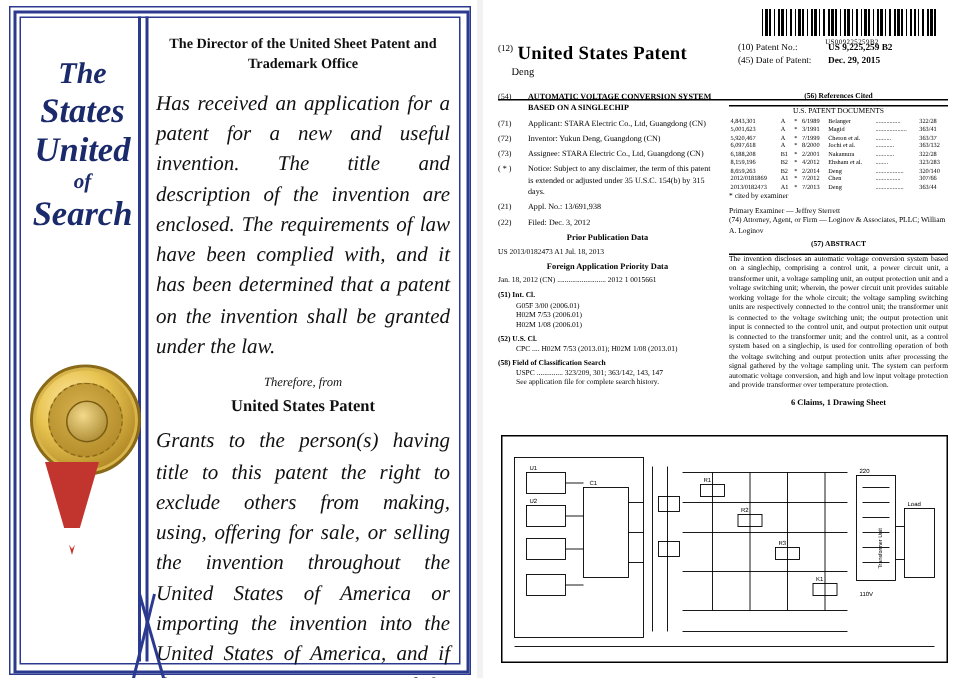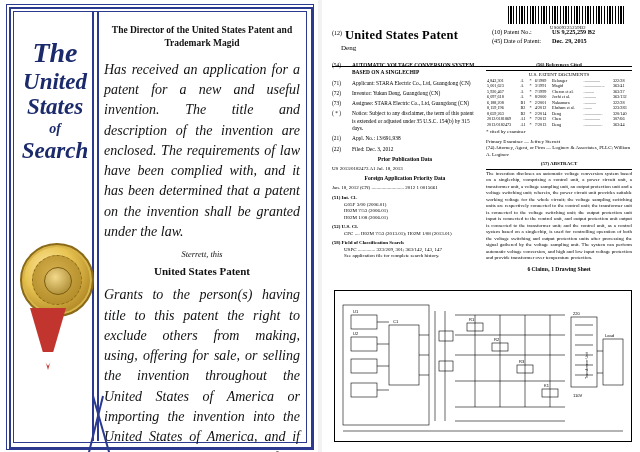--- a/index.html
+++ b/index.html
@@ -44,21 +44,21 @@
     line-height:0.95;
   }
   .usa-word div{
     font-size:23px;
     font-style:italic;
     font-weight:700;
     letter-spacing:0px;
     margin-bottom:4px;
   }
   .usa-word div.small{font-size:14px;}
-  .usa-word div.big{font-size:28px;}
+  .usa-word div.big{font-size:20px;}
 
   
   .seal{
     position:absolute;left:20px;top:243px;width:70px;height:70px;
     border-radius:50%;
     background:
       radial-gradient(circle at 38% 34%, #ffe9a8 0%, #e8c451 38%, #b9902c 70%, #8a6a18 100%);
     border:2px solid #8a6a18;
     box-shadow:0 0 0 2px #d8b54a inset;
   }
@@ -193,37 +193,37 @@
 
   <div class="cert">
     <div class="cert-border"></div>
     <div class="cert-border2"></div>
     <div class="cert-inner-line"></div>
     <div class="band b1"></div>
     <div class="band b2"></div>
 
     <div class="usa-word">
       <div class="big">The</div>
+      <div>States</div>
       <div>United</div>
-      <div>States</div>
       <div class="small">of</div>
       <div>Search</div>
     </div>
 
     <div class="seal">
       <div class="seal-inner"></div>
       <div class="seal-core"></div>
     </div>
     <div class="ribbon"></div>
     <div class="ribbon-notch"></div>
 
     <div class="cert-body">
-      <div class="cert-h1">The Director of the United States Patent and Trademark Magid</div>
+      <div class="cert-h1">The Director of the United Sheet Patent and Trademark Office</div>
       <div class="cert-p">Has received an application for a patent for a new and useful invention. The title and description of the invention are enclosed. The requirements of law have been complied with, and it has been determined that a patent on the invention shall be granted under the law.</div>
-      <div class="cert-center">Sterrett, this</div>
+      <div class="cert-center">Therefore, from</div>
       <div class="cert-h2">United States Patent</div>
       <div class="cert-p">Grants to the person(s) having title to this patent the right to exclude others from making, using, offering for sale, or selling the invention throughout the United States of America or importing the invention into the United States of America, and if the invention is a process, of the right to exclude others from using, offering for sale or selling throughout the United States of America, or importing into the United States of America, products made by that process, for the term set forth in 35 U.S.C. 154(a)(2) or (c)(1), subject to the payment of maintenance fees as provided by 35 U.S.C. 41(b). See the Maintenance Fee Notice on the inside of the cover.</div>
       <div class="sig-name">America K. Lee</div>
       <div class="sig-rule"></div>
       <div class="sig-title">Director of the United States Patent and Trademark Office</div>
     </div>
 
     <div class="vshape"></div>
   </div>
 

